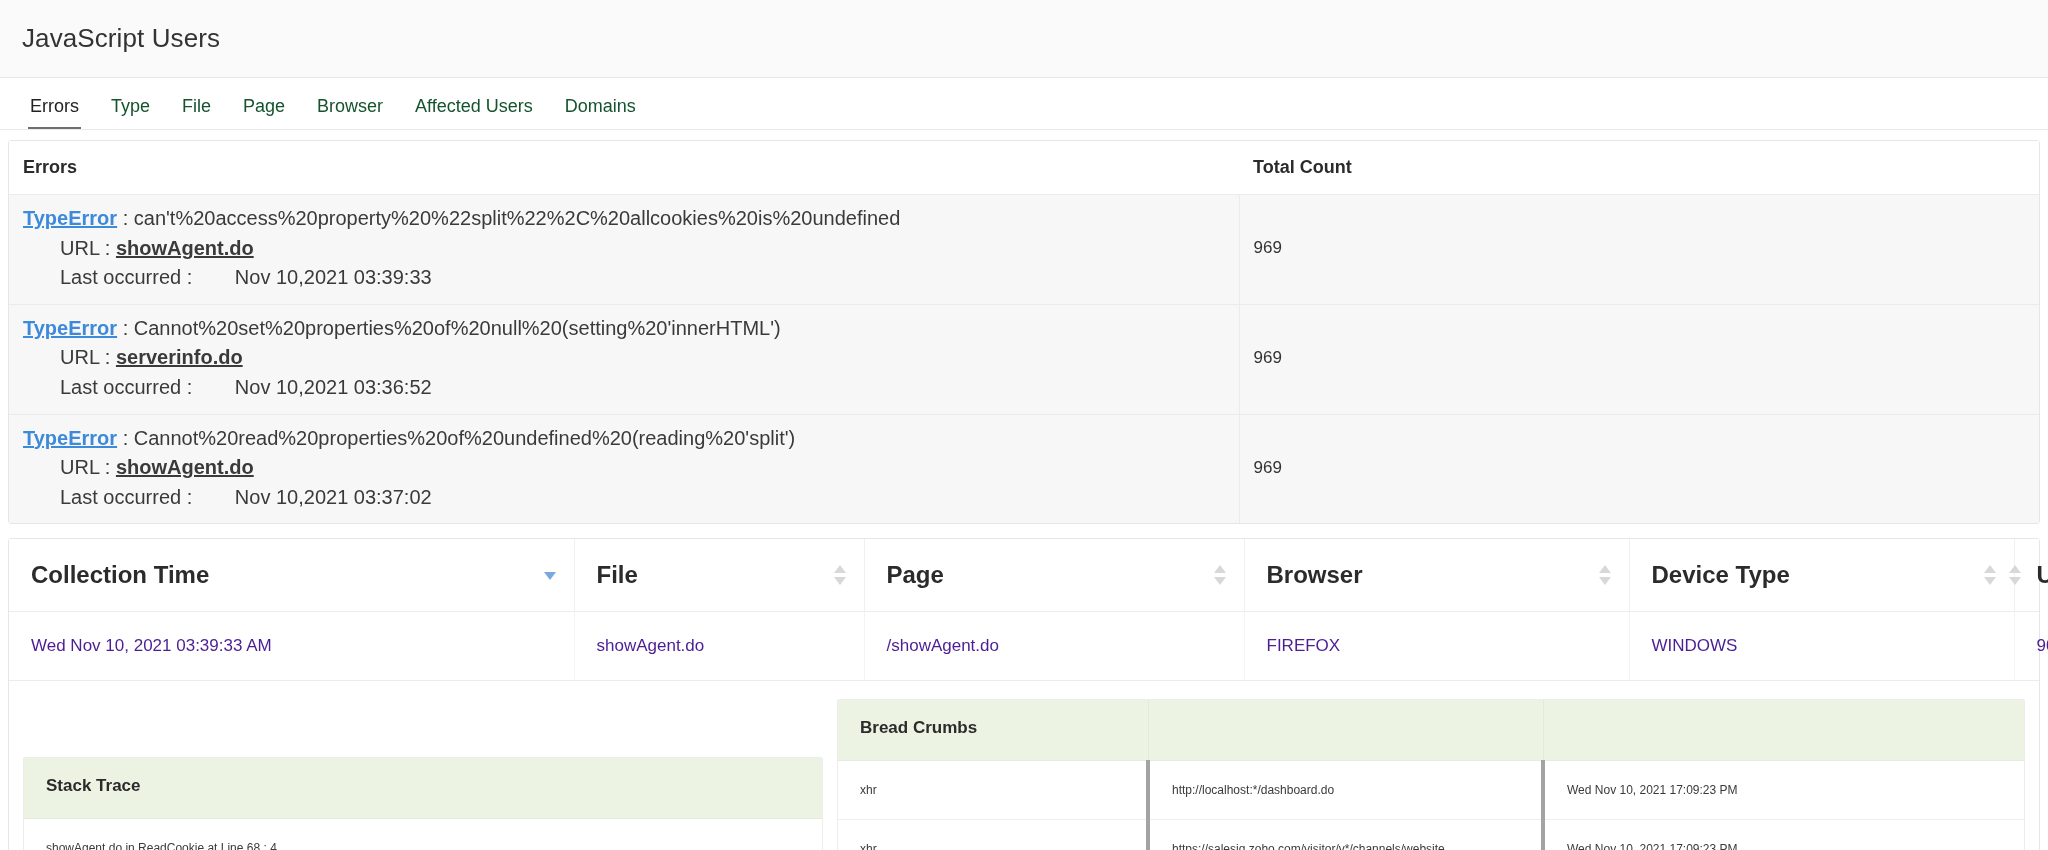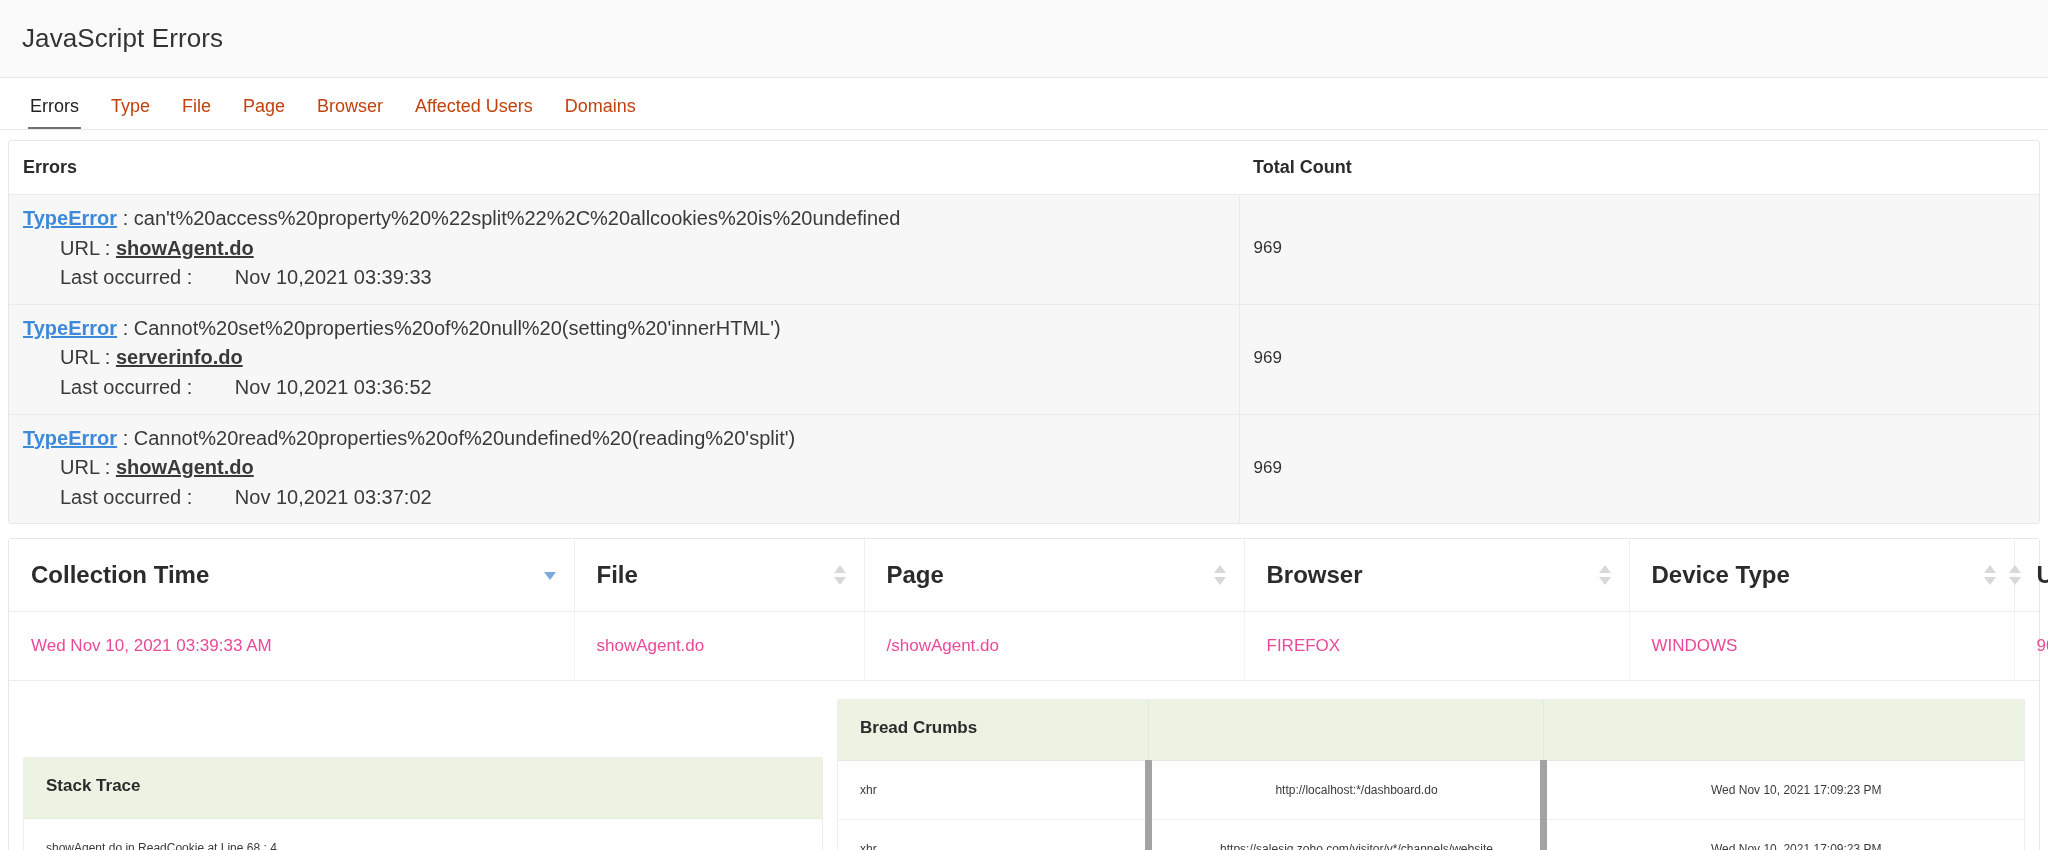--- a/index.html
+++ b/index.html
@@ -35,21 +35,21 @@
   .tabstrip {
     height: 52px;
     background: #ffffff;
     border-bottom: 1px solid #e9e9e9;
     display: flex;
     align-items: flex-end;
     padding: 0 14px;
   }
   .tab {
     font-size: 18px;
-    color: #c2410c;
+    color: #14532d;
     padding: 0 16px 12px 16px;
     position: relative;
     cursor: pointer;
     white-space: nowrap;
   }
   .tab.active { color: #222; }
   .tab.active::after {
     content: "";
     position: absolute;
     left: 14px; right: 14px; bottom: 0;
@@ -144,21 +144,21 @@
     border-right: 6px solid transparent;
   }
   .sorter .up { top: 1px; border-bottom: 8px solid #d8d8d8; }
   .sorter .down { bottom: 1px; border-top: 8px solid #d8d8d8; }
   .sorter.desc .up { border-bottom-color: transparent; }
   .sorter.desc .down { border-top-color: #7aa9dd; bottom: 6px; }
 
   .detail-table td.data-cell {
     padding: 24px 0 24px 0;
     font-size: 17px;
-    color: #ec4899;
+    color: #4c1d95;
     border-bottom: 1px solid #ececec;
     vertical-align: middle;
     background: #fff;
   }
   .detail-table td.data-cell .cell-inner { padding-left: 22px; }
   .detail-table td.data-cell + td.data-cell { border-left: 1px solid #f4f4f4; }
 
   .c-time { width: 565px; }
   .c-file { width: 290px; }
   .c-page { width: 380px; }
@@ -200,34 +200,34 @@
     font-size: 12px;
     color: #3a3a3a;
     padding: 22px 0 22px 0;
     border-bottom: 1px solid #efefef;
     background: #fff;
     vertical-align: middle;
     white-space: nowrap;
     overflow: hidden;
   }
   .sub-table td .cell-inner { padding-left: 22px; }
-  .sub-table td + td { border-left: 7px solid #a3a3a3; text-align: center; }
+  .sub-table td + td { border-left: 4px solid #a3a3a3; }
   .sub-table tr:last-child td { border-bottom: none; }
 
   .cb-c1 { width: 310px; }
   .cb-c2 { width: 395px; }
   .cb-c3 { width: auto; }
 </style>
 </head>
 <body>
 
 <div class="page">
 
   <div class="titlebar">
-    <h1>JavaScript Errors</h1>
+    <h1>JavaScript Users</h1>
   </div>
 
   <div class="tabstrip">
     <div class="tab active"><span>Errors</span></div>
     <div class="tab"><span>Type</span></div>
     <div class="tab"><span>File</span></div>
     <div class="tab"><span>Page</span></div>
     <div class="tab"><span>Browser</span></div>
     <div class="tab"><span>Affected Users</span></div>
     <div class="tab"><span>Domains</span></div>

